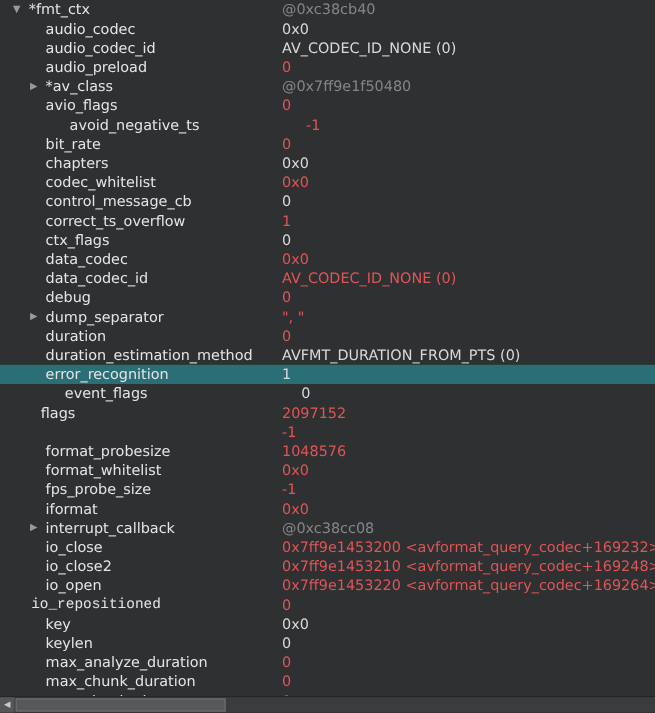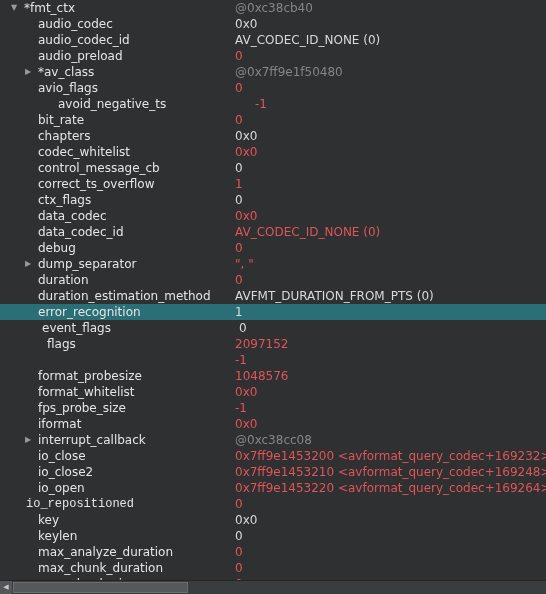--- a/index.html
+++ b/index.html
@@ -206,28 +206,28 @@
       <div class="row" style="top: 288px; position: absolute; left: 0px; right: 0px;">
         <span class="twisty empty" style="left: 22px;"></span>
         <span class="name" style="left: 38px;">duration_estimation_method</span>
         <span class="value v-white">AVFMT_DURATION_FROM_PTS (0)</span>
       </div>
       <div class="row selected" style="top: 304px; position: absolute; left: 0px; right: 0px;">
         <span class="twisty empty" style="left: 22px;"></span>
         <span class="name" style="left: 38px;">error_recognition</span>
         <span class="value v-white">1</span>
       </div>
-      <div class="row" style="top: 320px; position: absolute; left: 4px; right: 0px;">
+      <div class="row" style="top: 320px; position: absolute; left: 16px; right: 0px;">
         <span class="twisty empty" style="left: 22px;"></span>
         <span class="name" style="left: 38px;">event_flags</span>
         <span class="value v-white">0</span>
       </div>
       <div class="row" style="top: 336px; position: absolute; left: 0px; right: 0px;">
         <span class="twisty empty" style="left: 22px;"></span>
-        <span class="name" style="left: 47px;">flags</span>
+        <span class="name" style="left: 34px;">flags</span>
         <span class="value v-red">2097152</span>
       </div>
       <div class="row" style="top: 352px; position: absolute; left: 0px; right: 0px;">
         <span class="twisty empty" style="left: 22px;"></span>
         <span class="value v-red">-1</span>
       </div>
       <div class="row" style="top: 368px; position: absolute; left: 0px; right: 0px; text-align: center;">
         <span class="twisty empty" style="left: 22px;"></span>
         <span class="name" style="left: 38px;">format_probesize</span>
         <span class="value v-red">1048576</span>

